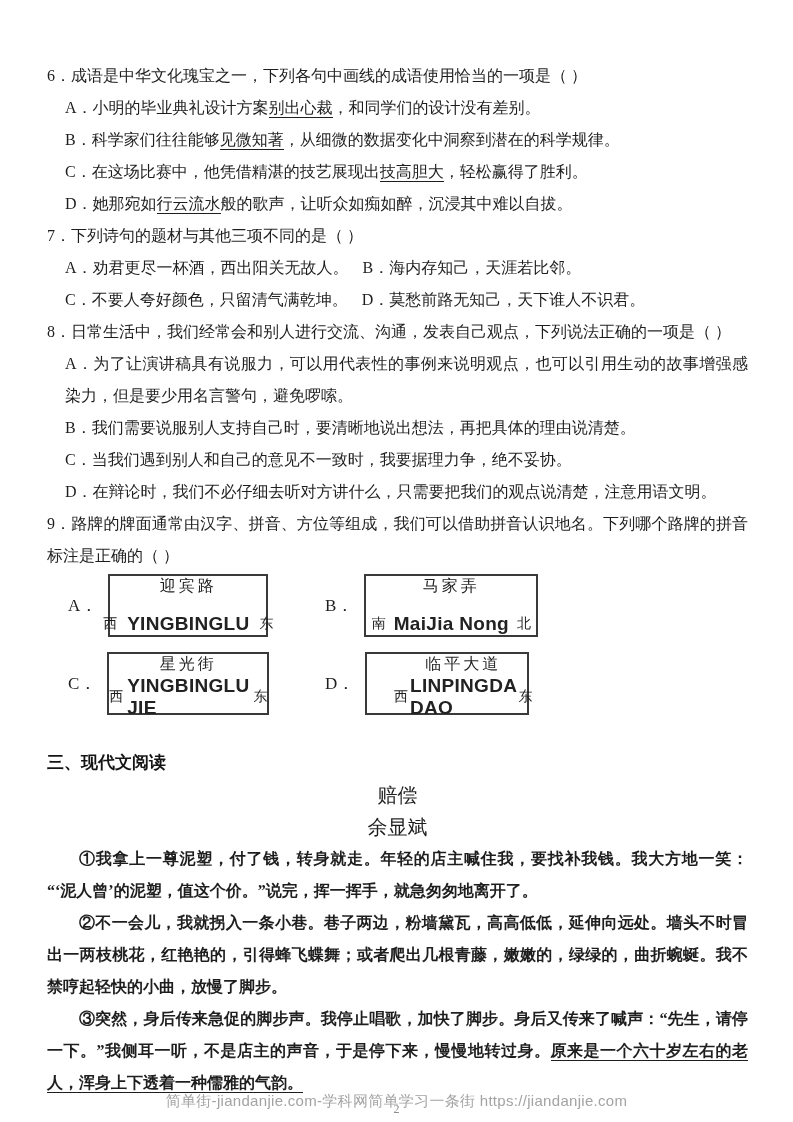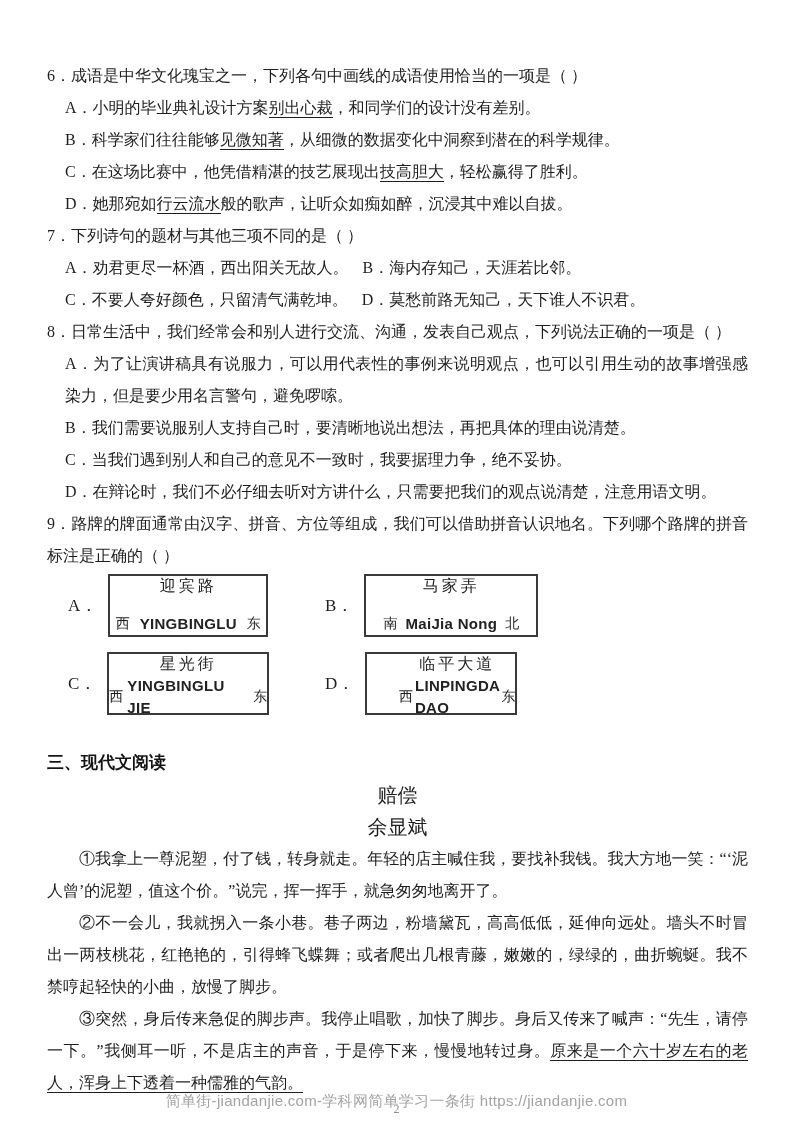--- a/index.html
+++ b/index.html
@@ -45,28 +45,28 @@
     background: #ffffff;
     display: flex;
     flex-direction: column;
     align-items: center;
     justify-content: space-between;
     row-gap: 1px;
   }
   .box-a { width: 160px; }
   .box-b { width: 174px; }
   .box-c { width: 162px; }
-  .box-d { width: 152px; padding-left: 32px; }
+  .box-d { width: 164px; padding-left: 32px; }
   .sign-name { font-size: 16px; letter-spacing: 3px; line-height: 20px; }
   .sign-line2 { display: flex; align-items: center; line-height: 22px; }
   .dir { font-size: 14px; }
   .pinyin {
     font-family: "Liberation Sans", "DejaVu Sans", sans-serif;
     font-weight: 700;
-    font-size: 15px;
+    font-size: 19px;
     letter-spacing: 0.3px;
     color: #222222;
   }
   .gap-lg  { column-gap: 10px; }
   .gap-md  { column-gap: 8px; }
   .gap-sm  { column-gap: 4px; }
   .gap-xs  { column-gap: 2px; }
 
   
   .section-heading {
@@ -81,20 +81,21 @@
     text-align: center;
     font-size: 20px;
     line-height: 32px;
   }
   .para {
     margin: 0;
     font-size: 16px;
     line-height: 32px;
     text-align: justify;
     text-indent: 2em;
+    font-weight: bold;
   }
 
   
   .footer {
     position: absolute;
     left: 0;
     right: 0;
     top: 1076px;
     text-align: center;
     color: #a3a3a3;

